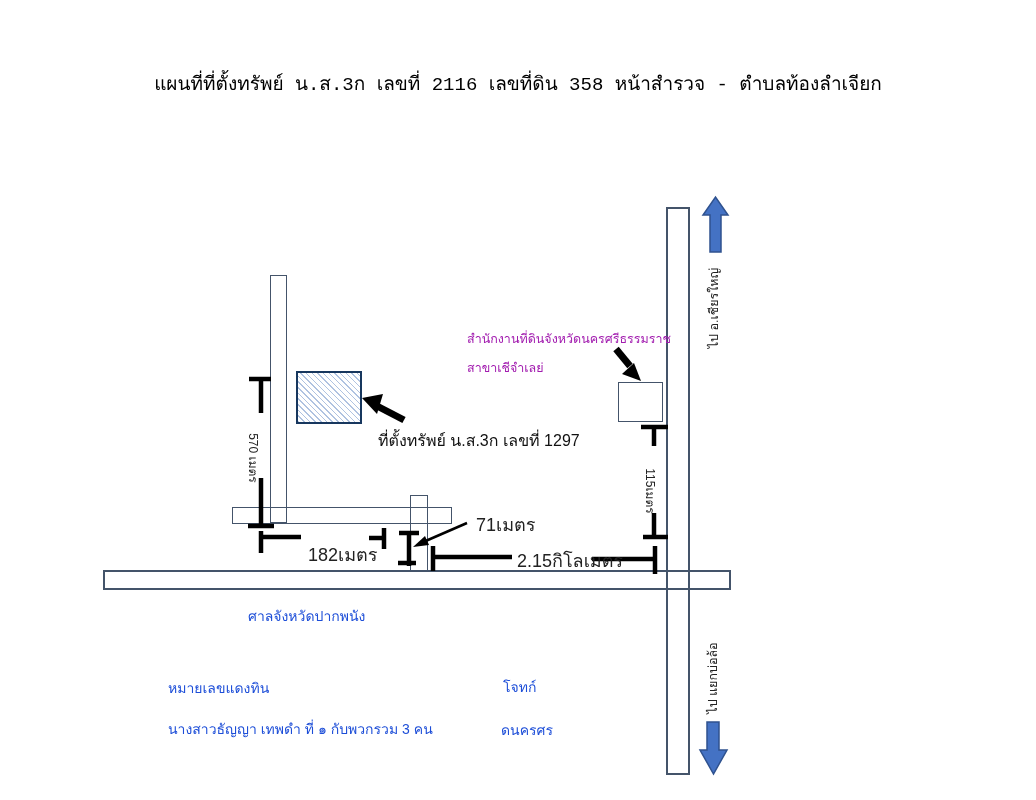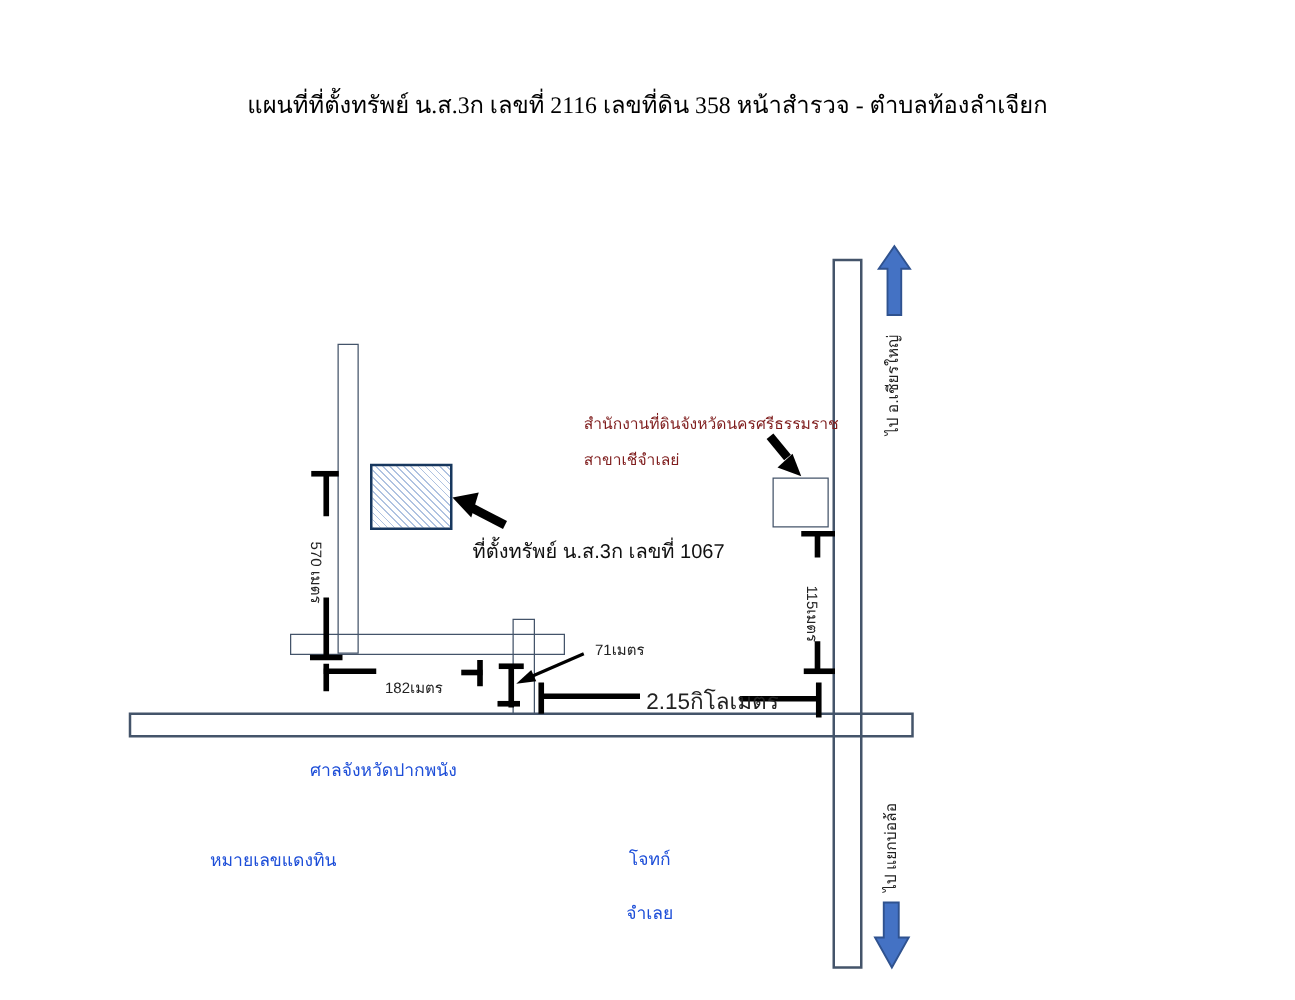--- a/index.html
+++ b/index.html
@@ -1,31 +1,31 @@
 <!DOCTYPE html>
 <html><head>
 <meta charset="utf-8">
 <style>
   html,body{margin:0;padding:0;background:#ffffff;}
   .page{position:relative;width:1036px;height:800px;background:#ffffff;overflow:hidden;
         font-family:"Liberation Sans", sans-serif;color:#000;}
   .title{position:absolute;left:0;width:1036px;text-align:center;
-         font-family:Liberation Serif, serif;font-size:19px;color:#000;}
+         font-family:Liberation Mono, monospace;font-size:19px;color:#000;}
   .t1{top:68px;}
   .t2{top:120px;}
   .road{position:absolute;background:transparent;box-sizing:border-box;}
   .thin{border:1.5px solid #44546A;}
   .thick{border:2px solid #44546A;}
   .prop{position:absolute;left:296px;top:371px;width:66px;height:53px;box-sizing:border-box;
         border:2px solid #17375E;
         background:repeating-linear-gradient(45deg, rgba(110,145,200,0.55) 0 1px, rgba(255,255,255,0) 1px 4px);}
   .office{position:absolute;left:618px;top:382px;width:45px;height:40px;box-sizing:border-box;
           border:1.5px solid #44546A;background:#fff;}
-  .lbl{position:absolute;white-space:nowrap;font-size:12.5px;color:#7f1d1d;}
-  .dim{font-size:12px;color:#222;}
+  .lbl{position:absolute;white-space:nowrap;font-size:12.5px;color:#a21caf;}
+  .dim{font-size:18px;color:#222;}
   .vrot{position:absolute;white-space:nowrap;font-size:12px;color:#222;
         transform:translate(-50%,-50%) rotate(90deg);transform-origin:center;}
   .vrotccw{position:absolute;white-space:nowrap;font-size:12.5px;color:#222;
         transform:translate(-50%,-50%) rotate(-90deg);transform-origin:center;}
   .proplbl{font-size:16px;color:#111;}
   .foot{position:absolute;white-space:nowrap;font-size:14px;color:#1d4ed8;}
   svg.overlay{position:absolute;left:0;top:0;width:1036px;height:800px;pointer-events:none;}
 </style>
 </head>
 <body>
@@ -94,29 +94,30 @@
       <polygon points="641,381 622,374 634,363" fill="#000"></polygon>
     </g>
 
     <polygon points="710,252 710,215 703,215 715.5,197 728,215 721,215 721,252" fill="#4472C4" stroke="#2F528F" stroke-width="1.5"></polygon>
 
     <polygon points="707,722 707,750 700,750 713.5,774 727,750 719,750 719,722" fill="#4472C4" stroke="#2F528F" stroke-width="1.5"></polygon>
   </svg>
 
   <div class="lbl" style="left:467px;top:329px;">สำนักงานที่ดินจังหวัดนครศรีธรรมราช</div>
   <div class="lbl" style="left:467px;top:358px;">สาขาเชีจำเลย่</div>
-  <div class="lbl proplbl" style="left:378px;top:428px;">ที่ตั้งทรัพย์ น.ส.3ก เลขที่ 1067</div>
+  <div class="lbl proplbl" style="left:378px;top:428px;">ที่ตั้งทรัพย์ น.ส.3ก เลขที่ 1297</div>
 
   <div class="vrot" style="left:253px;top:458px;">570 เมตร</div>
   <div class="lbl dim" style="left:308px;top:540px;">182เมตร</div>
   <div class="lbl dim" style="left:476px;top:510px;">71เมตร</div>
   <div class="lbl dim" style="left:517px;top:546px;font-size:18px;">2.15กิโลเมตร</div>
   <div class="vrot" style="left:650px;top:491px;">115เมตร</div>
 
   <div class="vrotccw" style="left:714px;top:308px;">ไป อ.เชียรใหญ่</div>
   <div class="vrotccw" style="left:713px;top:678px;">ไป แยกบ่อล้อ</div>
 
   <div class="foot" style="left:248px;top:605px;">ศาลจังหวัดปากพนัง</div>
   <div class="foot" style="left:168px;top:677px;">หมายเลขแดงทิน</div>
   <div class="foot" style="left:503px;top:676px;">โจทก์</div>
-  <div class="foot" style="left:501px;top:719px;">จำเลย</div>
+  <div class="foot" style="left:168px;top:718px;">นางสาวธัญญา เทพดำ ที่ ๑ กับพวกรวม 3 คน</div>
+  <div class="foot" style="left:501px;top:719px;">ดนครศร</div>
 
 </div>
 
 </body></html>

